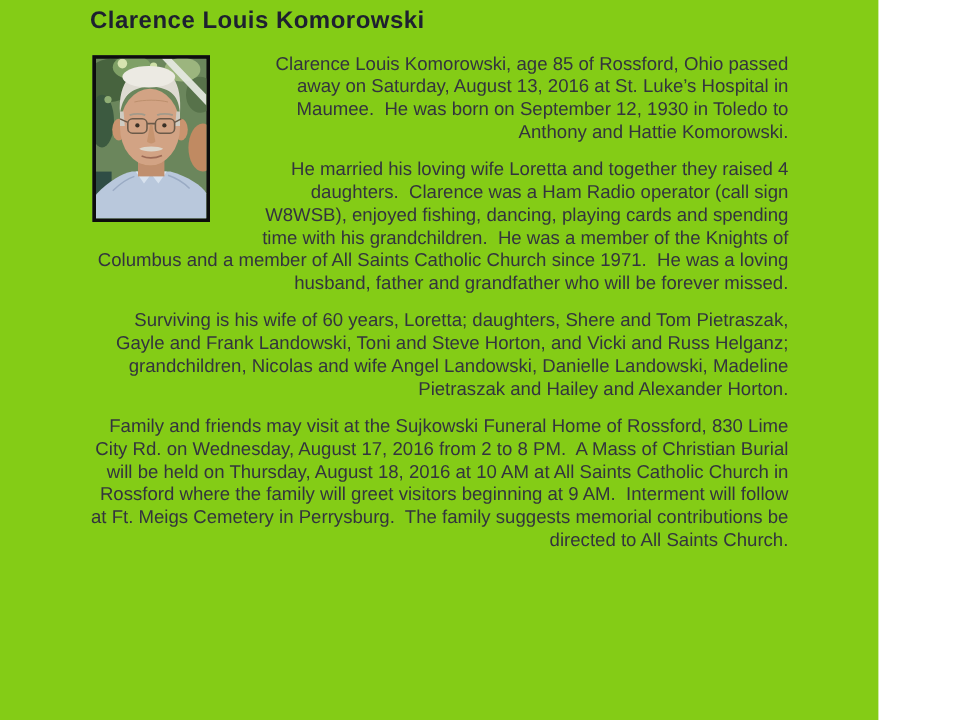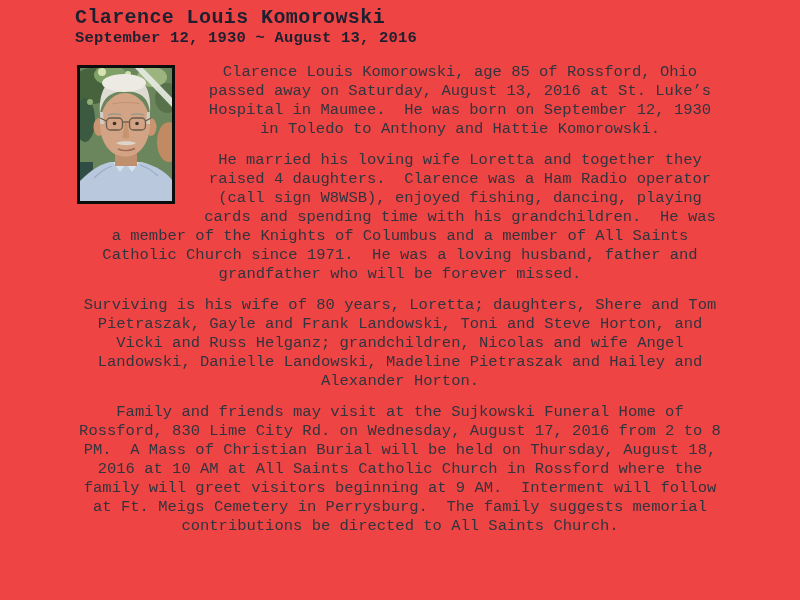--- a/index.html
+++ b/index.html
@@ -2,27 +2,27 @@
 <html><head>
 <meta charset="utf-8">
 <style>
   html, body {
     margin: 0;
     padding: 0;
     background: #ffffff;
   }
   .page {
     position: relative;
-    width: 800px;
+    width: 732px;
     height: 600px;
     box-sizing: border-box;
     padding: 6px 75px 0 75px;
-    background: #ef4444;
+    background: #84cc16;
     overflow: hidden;
-    font-family: Liberation Mono, monospace;
+    font-family: Liberation Sans, sans-serif;
     color: #33343e;
   }
   .person-name {
     margin: 0;
     font-size: 20px;
     line-height: 23px;
     font-weight: bold;
     letter-spacing: 0.4px;
     color: #1e2030;
   }
@@ -35,21 +35,21 @@
     color: #1e2030;
   }
   .flow {
     margin-top: 15px;
   }
   .flow p {
     margin: 0 0 12px 0;
     font-size: 15.5px;
     line-height: 19px;
     white-space: pre-wrap;
-    text-align: center;
+    text-align: right;
   }
   .photo-frame {
     float: left;
     width: 92px;
     height: 133px;
     border: 3px solid #0d0d0d;
     margin: 2px 20px 6px 2px;
     background: #6b865c;
     line-height: 0;
   }
@@ -58,21 +58,20 @@
     height: 133px;
     display: block;
   }
 </style>
 </head>
 <body>
 
 <div class="page">
 
   <h1 class="person-name">Clarence Louis Komorowski</h1>
-  <div class="life-dates">September 12, 1930 ~ August 13, 2016</div>
 
   <div class="flow">
 
     <div class="photo-frame" aria-label="Elderly man with white hair, glasses and white mustache wearing a light blue collared shirt, outdoors with green foliage behind him">
       <svg viewBox="0 0 92 133" aria-hidden="true">
 
         <rect x="0" y="0" width="92" height="133" fill="#6b865c"></rect>
         <ellipse cx="12" cy="18" rx="20" ry="18" fill="#47633e"></ellipse>
         <ellipse cx="30" cy="7" rx="16" ry="10" fill="#7fa066"></ellipse>
         <ellipse cx="72" cy="9" rx="15" ry="10" fill="#9cb57e"></ellipse>
@@ -123,17 +122,17 @@
         <path d="M36,75 C40,72.5 52,72.5 56,75 C52,78 40,78 36,75 Z" fill="#dcd6ca"></path>
 
         <path d="M38,81 Q46,84.5 55,80.5" stroke="#9c6a55" stroke-width="1.4" fill="none"></path>
 
         <path d="M38,88 Q46,91 54,88" stroke="#c0906c" stroke-width="0.8" fill="none"></path>
       </svg>
     </div>
 
     <p>Clarence Louis Komorowski, age 85 of Rossford, Ohio passed away on Saturday, August 13, 2016 at St. Luke’s Hospital in Maumee.  He was born on September 12, 1930 in Toledo to Anthony and Hattie Komorowski.</p>
     <p>He married his loving wife Loretta and together they raised 4 daughters.  Clarence was a Ham Radio operator (call sign W8WSB), enjoyed fishing, dancing, playing cards and spending time with his grandchildren.  He was a member of the Knights of Columbus and a member of All Saints Catholic Church since 1971.  He was a loving husband, father and grandfather who will be forever missed.</p>
-    <p>Surviving is his wife of 80 years, Loretta; daughters, Shere and Tom Pietraszak, Gayle and Frank Landowski, Toni and Steve Horton, and Vicki and Russ Helganz; grandchildren, Nicolas and wife Angel Landowski, Danielle Landowski, Madeline Pietraszak and Hailey and Alexander Horton.</p>
+    <p>Surviving is his wife of 60 years, Loretta; daughters, Shere and Tom Pietraszak, Gayle and Frank Landowski, Toni and Steve Horton, and Vicki and Russ Helganz; grandchildren, Nicolas and wife Angel Landowski, Danielle Landowski, Madeline Pietraszak and Hailey and Alexander Horton.</p>
     <p>Family and friends may visit at the Sujkowski Funeral Home of Rossford, 830 Lime City Rd. on Wednesday, August 17, 2016 from 2 to 8 PM.  A Mass of Christian Burial will be held on Thursday, August 18, 2016 at 10 AM at All Saints Catholic Church in Rossford where the family will greet visitors beginning at 9 AM.  Interment will follow at Ft. Meigs Cemetery in Perrysburg.  The family suggests memorial contributions be directed to All Saints Church.</p>
 
   </div>
 </div>
 
 </body></html>

